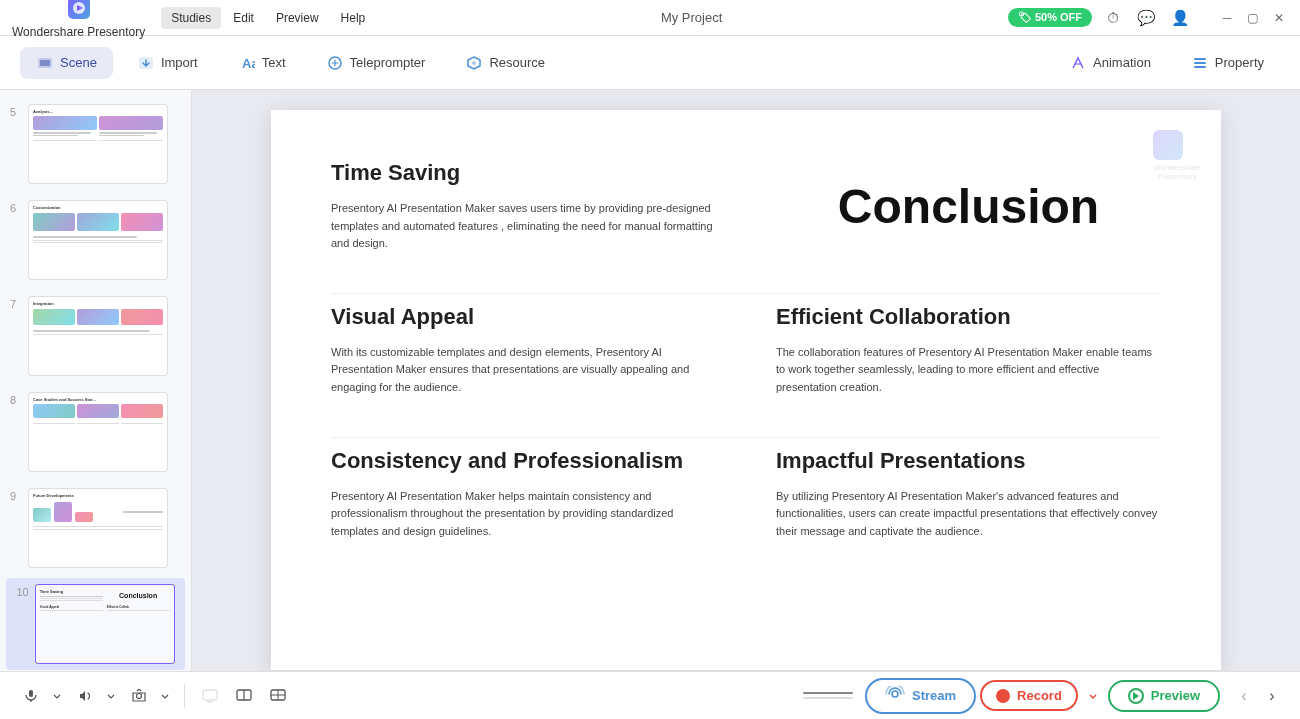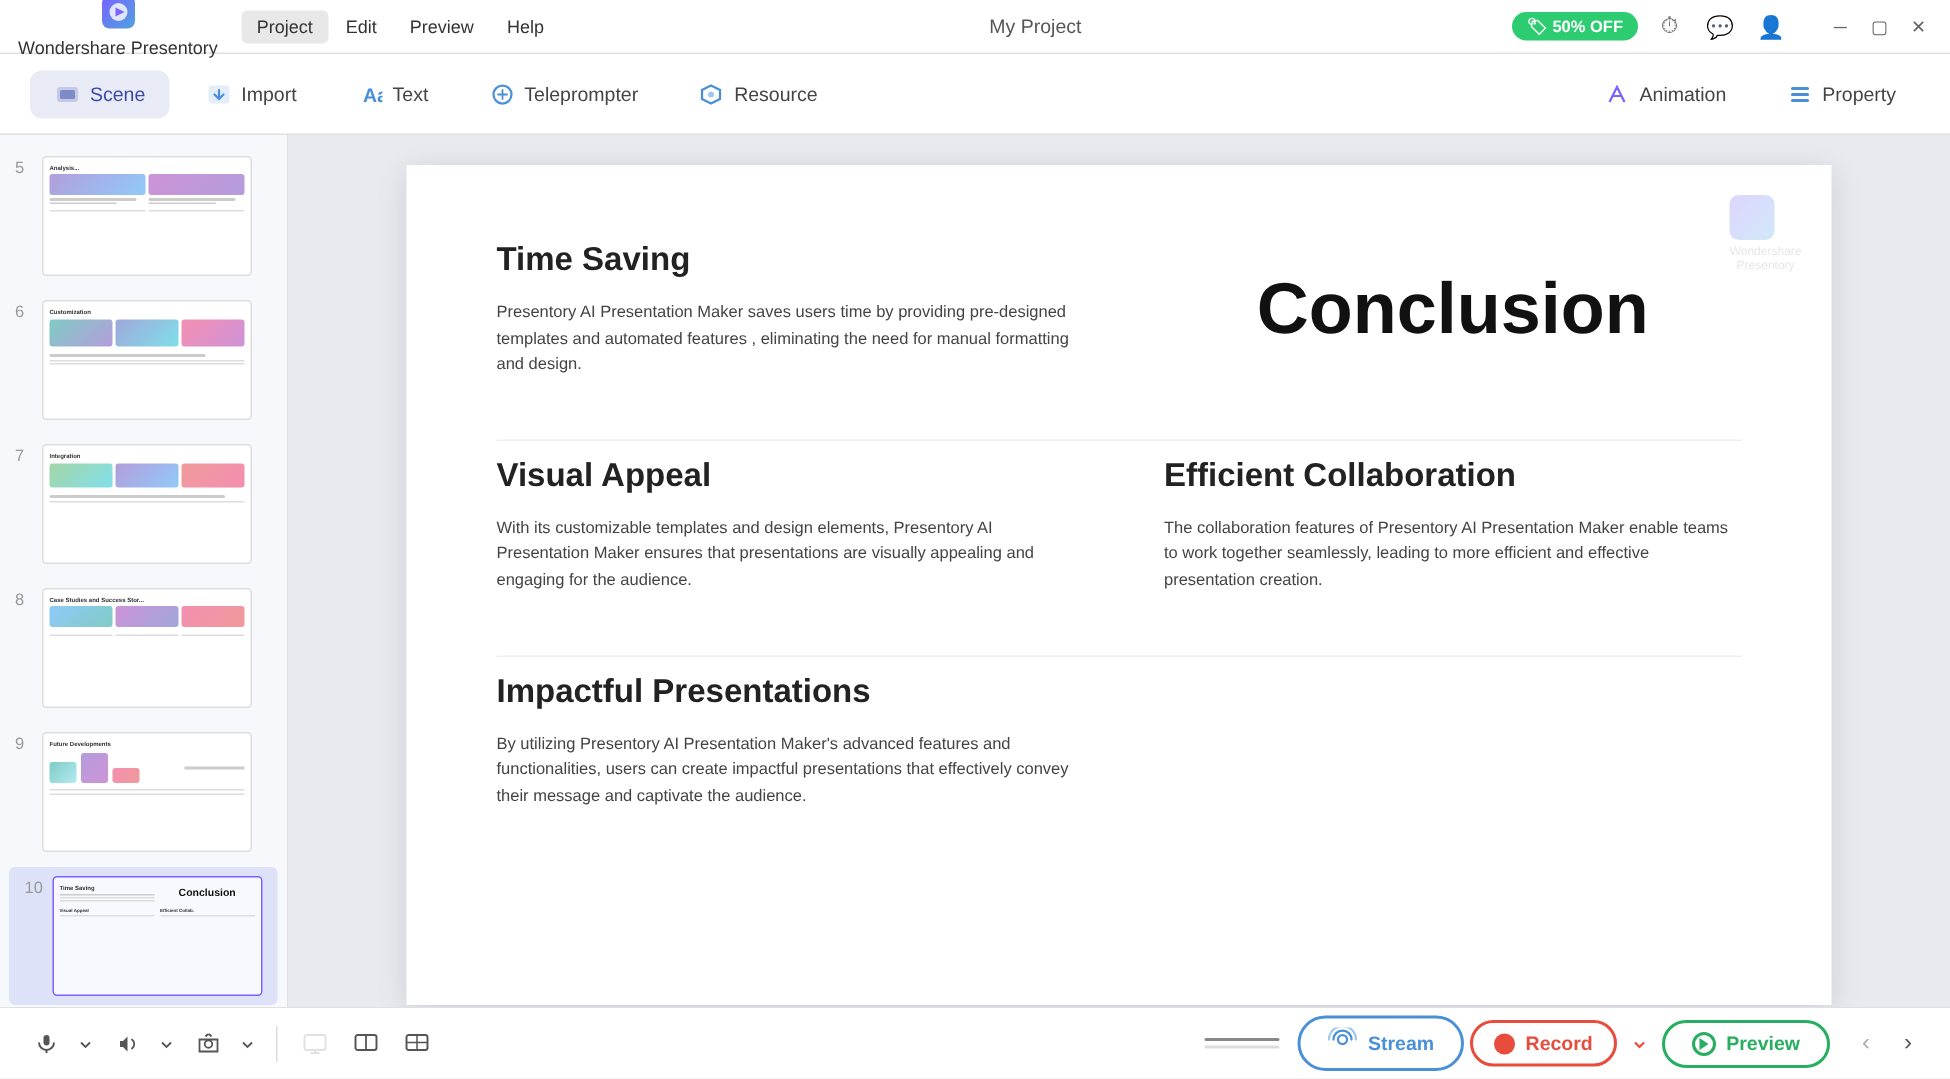--- a/index.html
+++ b/index.html
@@ -136,21 +136,21 @@
   <div class="title-bar-logo">
     <div class="logo-icon">
       <svg width="14" height="14" viewBox="0 0 14 14">
           <circle cx="7" cy="7" r="6" fill="white" opacity="0.8"></circle>
           <polygon points="5,4 11,7 5,10" fill="#7b61ff"></polygon>
         </svg>
     </div>
     <span>Wondershare Presentory</span>
   </div>
   <div class="title-bar-menu">
-    <div class="menu-item active">Project</div>
+    <div class="menu-item active">Studies</div>
     <div class="menu-item">Edit</div>
     <div class="menu-item">Preview</div>
     <div class="menu-item">Help</div>
   </div>
   <div class="title-bar-title">My Project</div>
   <div class="title-bar-actions">
     <div class="promo-badge">🏷 <span>50% OFF</span></div>
     <div class="title-icon">⏱</div>
     <div class="title-icon">💬</div>
     <div class="title-icon">👤</div>
@@ -410,20 +410,24 @@
         </div>
 
         <div>
           <div class="section-title">Efficient Collaboration</div>
           <div class="section-text">The collaboration features of Presentory AI Presentation Maker enable teams to work together seamlessly, leading to more efficient and effective presentation creation.</div>
         </div>
       </div>
 
       <div style="display:grid; grid-template-columns: 1fr 1fr; gap:20px 60px; padding-top:10px; border-top:1px solid #eee;">
 
+        <div>
+          <div class="section-title">Consistency and Professionalism</div>
+          <div class="section-text">Presentory AI Presentation Maker helps maintain consistency and professionalism throughout the presentation by providing standardized templates and design guidelines.</div>
+        </div>
 
         <div>
           <div class="section-title">Impactful Presentations</div>
           <div class="section-text">By utilizing Presentory AI Presentation Maker's advanced features and functionalities, users can create impactful presentations that effectively convey their message and captivate the audience.</div>
         </div>
       </div>
 
     </div>
   </div>
 

